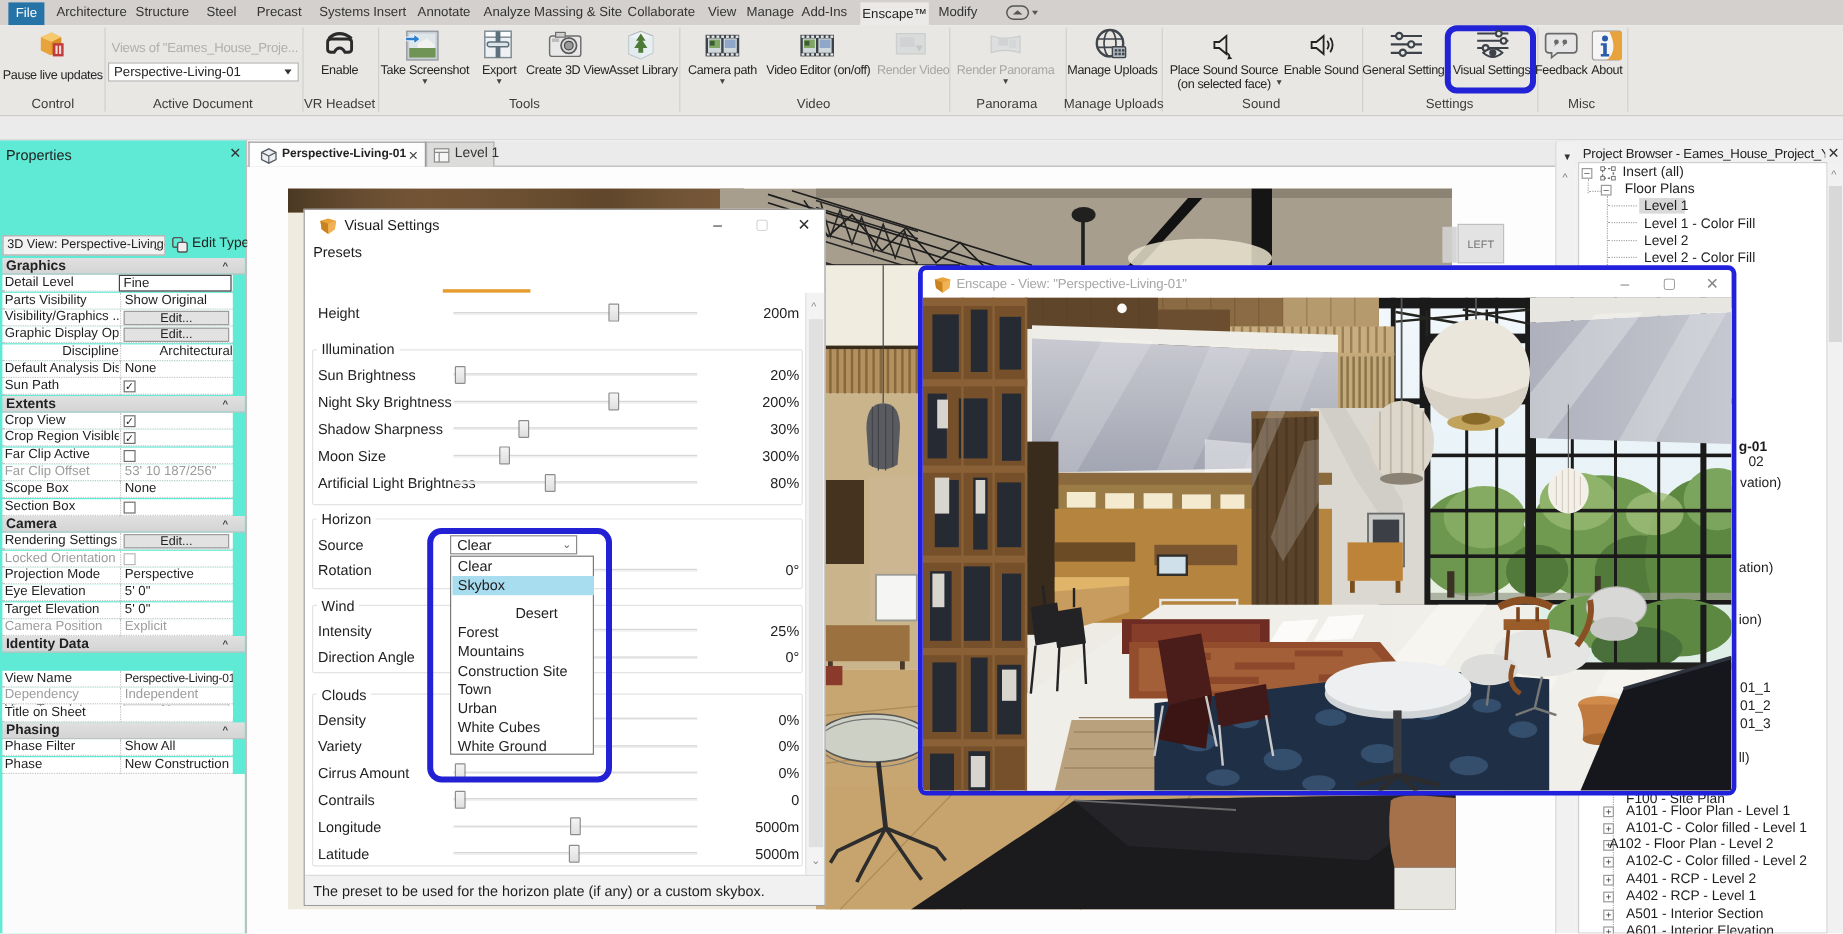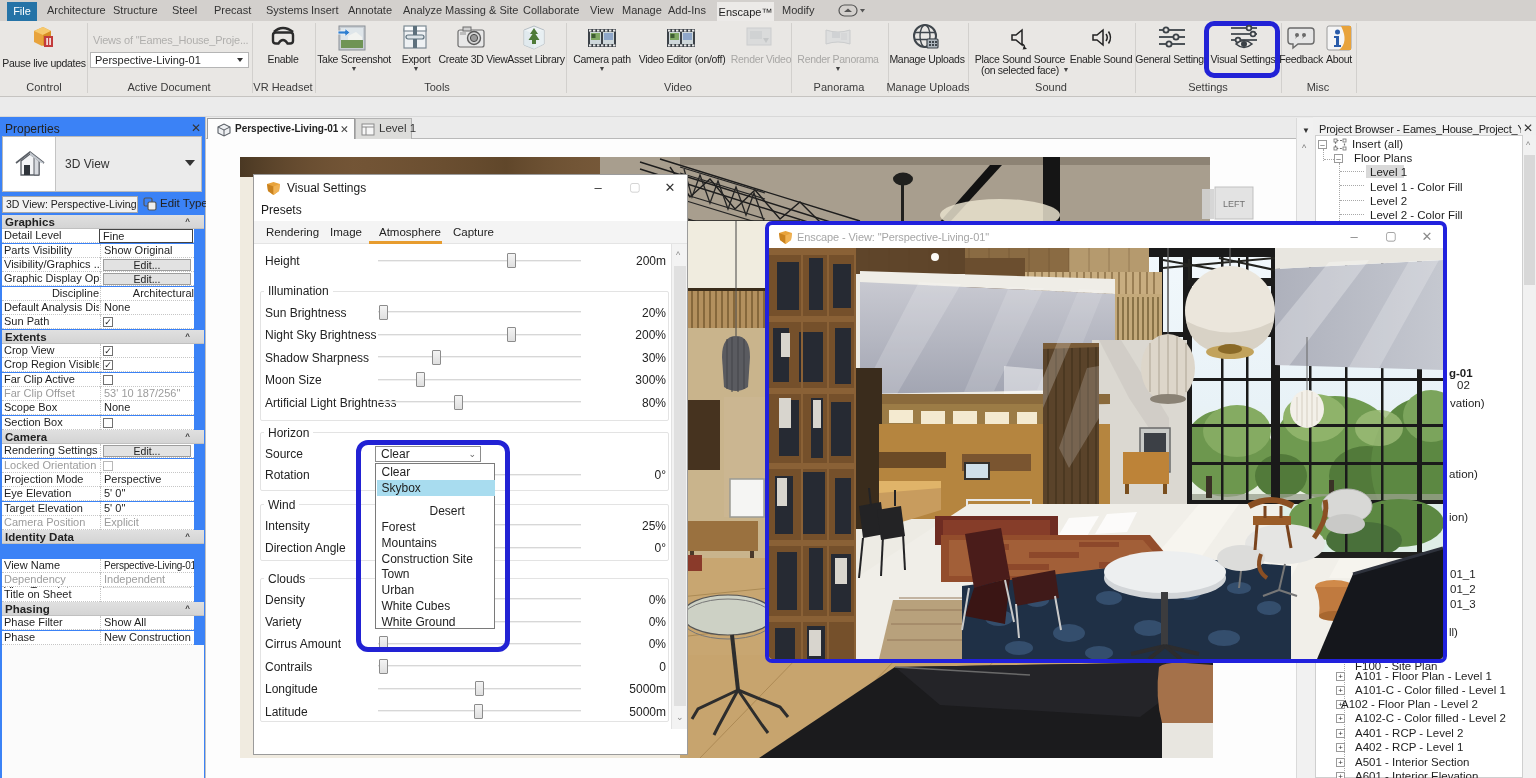--- a/index.html
+++ b/index.html
@@ -15,21 +15,21 @@
 .rsep{position:absolute;top:2px;width:1px;height:70px;background:#d2d0cd;}
 .rlabel{position:absolute;top:60px;height:14px;width:160px;margin-left:-80px;text-align:center;font-size:11px;color:#3c3c3c;}
 .rbtxt{position:absolute;top:32px;height:13px;width:170px;margin-left:-85px;text-align:center;font-size:10.5px;letter-spacing:-0.3px;color:#262626;white-space:nowrap;}
 .rbtxt2{position:absolute;top:43px;height:13px;width:160px;margin-left:-80px;text-align:center;font-size:10.5px;letter-spacing:-0.3px;color:#262626;white-space:nowrap;}
 .dis{color:#a8a7a5;}
 .ddar{position:absolute;width:12px;margin-left:-6px;text-align:center;font-size:7px;color:#444;}
 .ricon{position:absolute;margin-left:-16px;width:32px;height:32px;top:1px;}
 
 #optbar{left:0;top:97px;width:1536px;height:20px;background:#ebebeb;border-bottom:1px solid #d8d8d8;}
 
-#props{left:0;top:117px;width:206px;height:661px;background:#3b82f6;border-right:1px solid #c0c0c0;font-size:11.5px;}
+#props{left:0;top:117px;width:206px;height:661px;background:#5eead4;border-right:1px solid #c0c0c0;font-size:11.5px;}
 
 #viewarea{left:206px;top:117px;width:1090px;height:661px;background:#fdfdfd;}
 
 .vtab{position:absolute;font-size:11.5px;white-space:nowrap;}
 
 .ph{position:absolute;left:2px;width:202px;height:14px;background:linear-gradient(#e0e0e0,#d4d4d4);border-bottom:1px solid #c0c0c0;font-weight:bold;font-size:11.5px;padding-left:3px;color:#222;line-height:14px;}
 .ph .ar{position:absolute;right:14px;top:0px;font-weight:bold;font-size:8px;color:#333;}
 .pr{position:absolute;left:2px;width:192px;height:14px;font-size:11px;color:#1e1e1e;background:#fff;border-bottom:1px dotted #c6c6c6;line-height:13px;}
 .pl{position:absolute;left:2px;top:0px;width:95px;white-space:nowrap;overflow:hidden;}
 .pv{position:absolute;left:98px;top:0;width:94px;height:14px;border-left:1px dotted #c6c6c6;padding-left:3px;white-space:nowrap;overflow:hidden;}
@@ -312,35 +312,20 @@
    <path d="M11 14 L16 14 L16 23 L18 23 L18 25 L11 25 L11 23 L13 23 L13 16 L11 16 Z" fill="#2a5caa"></path>
   </svg>
  </div>
 </div>
 <div class="abs" id="optbar"></div>
 
 <div class="abs" id="props">
  <div class="abs" style="left:5px;top:5px;font-size:12px;color:#222;">Properties</div>
  <div class="abs" style="left:191px;top:4px;font-size:12px;color:#333;">✕</div>
 
- <div class="abs" style="left:2px;top:19px;width:200px;height:56px;background:#ebebeb;border:1px solid #b9b9b9;">
-  <div class="abs" style="left:0;top:0;width:53px;height:54px;background:#fff;border-right:1px solid #c4c4c4;">
-   <svg class="abs" style="left:10px;top:11px;" width="34" height="32" viewBox="0 0 34 32">
-    <path d="M4 14 L17 4 L30 14 L30 15.5 L26 13 L26 27 L8 27 L8 13 L4 15.5 Z" fill="none"></path>
-    <path d="M8 13 L17 6 L26 13 L26 27 L8 27 Z" fill="#f3f4f6" stroke="#5a5f66" stroke-width="1.3"></path>
-    <path d="M17 6 L26 13 L26 27 L21 27 L21 10" fill="#d7dadf" stroke="#5a5f66" stroke-width="1"></path>
-    <path d="M3 15 L17 4 L31 15" fill="none" stroke="#5a5f66" stroke-width="1.6"></path>
-    <path d="M17 4 L31 15 L28 15 L17 7 Z" fill="#c3c8cf"></path>
-    <rect x="11" y="17" width="6" height="10" fill="#30353b"></rect>
-    <ellipse cx="14" cy="22" rx="2.6" ry="3" fill="#30353b"></ellipse>
-   </svg>
-  </div>
-  <div class="abs" style="left:62px;top:20px;font-size:12px;color:#333;">3D View</div>
-  <div class="abs" style="right:6px;top:23px;width:0;height:0;border-left:5px solid transparent;border-right:5px solid transparent;border-top:6px solid #333;"></div>
- </div>
 
  <div class="abs" style="left:2px;top:79px;width:136px;height:17px;background:#f2f2f2;border:1px solid #a8a8a8;font-size:10.5px;line-height:15px;padding-left:3px;color:#222;white-space:nowrap;overflow:hidden;">3D View: Perspective-Living- <span style="position:absolute;right:3px;top:1px;color:#555;font-size:9px;">⌄</span></div>
  <div class="abs" style="left:143px;top:79px;width:60px;height:17px;font-size:11.5px;color:#222;">
   <svg class="abs" style="left:0;top:1px;" width="15" height="14" viewBox="0 0 15 14">
    <rect x="1" y="1" width="8" height="8" rx="1.5" fill="none" stroke="#555" stroke-width="1.2"></rect>
    <rect x="5" y="5" width="8" height="8" rx="1.5" fill="#eee" stroke="#555" stroke-width="1.2"></rect>
   </svg>
   <span style="position:absolute;left:17px;top:1px;white-space:nowrap;">Edit Type</span>
  </div>
  <div id="pgrid">
@@ -666,26 +651,20 @@
   <path d="M1 3 L7.5 5.5 L7.5 14 L2 10 Z" fill="#c9821f"></path>
   <path d="M7.5 5.5 L14 3 L13 10 L7.5 14 Z" fill="#f0b254"></path>
  </svg>
  <div class="abs" style="left:33px;top:6px;font-size:12px;color:#1a1a1a;">Visual Settings</div>
  <div class="abs" style="left:336px;top:5px;width:16px;text-align:center;font-size:13px;color:#333;">–</div>
  <div class="abs" style="left:373px;top:5px;width:16px;text-align:center;font-size:12px;color:#c9c9c9;">▢</div>
  <div class="abs" style="left:408px;top:5px;width:16px;text-align:center;font-size:13px;color:#333;">✕</div>
 
  <div class="abs" style="left:7px;top:28px;font-size:12px;color:#1a1a1a;">Presets</div>
 
- <div class="abs" style="left:0;top:46px;width:433px;height:23px;background:#f4f4f4;border-bottom:1px solid #e4e4e4;">
-  <span class="abs" style="left:12px;top:5px;font-size:11.5px;color:#222;">Rendering</span>
-  <span class="abs" style="left:76px;top:5px;font-size:11.5px;color:#222;">Image</span>
-  <span class="abs" style="left:125px;top:5px;font-size:11.5px;color:#222;">Atmosphere</span>
-  <span class="abs" style="left:199px;top:5px;font-size:11.5px;color:#222;">Capture</span>
- </div>
  <div class="abs" style="left:115px;top:66px;width:73px;height:3px;background:#e79c2e;"></div>
 
  <div class="abs" style="left:0;top:69px;width:417px;height:485px;background:#fff;">
 
   <div class="dlab" style="left:11px;top:10px;">Height</div>
   <div class="track" style="top:15.5px;"></div>
   <div class="thumb" style="left:253px;top:9px;"></div>
   <div class="dval abs" style="top:10px;">200m</div>
 
   <div class="gbox" style="top:47px;height:130px;"></div>
@@ -775,20 +754,23 @@
 
   <div class="abs" style="left:102px;top:195.5px;width:154px;height:212px;border:5px solid #2222d4;border-radius:12px;"></div>
  </div>
 
  <div class="abs" style="left:417px;top:69px;width:16px;height:485px;background:#f3f3f3;border-left:1px solid #e2e2e2;">
   <div class="abs" style="left:4px;top:6px;font-size:9px;color:#8a8a8a;">^</div>
   <div class="abs" style="left:2px;top:22px;width:12px;height:440px;background:#e0e0e0;"></div>
   <div class="abs" style="left:4px;top:468px;font-size:9px;color:#8a8a8a;">⌄</div>
  </div>
 
+ <div class="abs" style="left:0;top:554px;width:433px;height:27px;background:#f1f1f1;border-top:1px solid #dcdcdc;">
+  <div class="abs" style="left:7px;top:6px;font-size:12px;color:#1e1e1e;">The preset to be used for the horizon plate (if any) or a custom skybox.</div>
+ </div>
 </div>
 
 <div class="abs" id="enswin" style="left:765px;top:221px;width:682px;height:442px;border:4px solid #2121dd;border-radius:7px;background:#fff;overflow:hidden;">
  <svg class="abs" style="left:9px;top:5px;" width="15" height="15" viewBox="0 0 15 15">
   <path d="M1 3 L7.5 1 L14 3 L13 10 L7.5 14 L2 10 Z" fill="#e8a33c"></path>
   <path d="M1 3 L7.5 5.5 L7.5 14 L2 10 Z" fill="#c9821f"></path>
   <path d="M7.5 5.5 L14 3 L13 10 L7.5 14 Z" fill="#f0b254"></path>
  </svg>
  <div class="abs" style="left:28px;top:6px;font-size:11px;letter-spacing:-0.1px;color:#a6a6a6;">Enscape - View: "Perspective-Living-01"</div>
  <div class="abs" style="left:577px;top:4px;width:16px;text-align:center;font-size:13px;color:#8a8a8a;">–</div>

